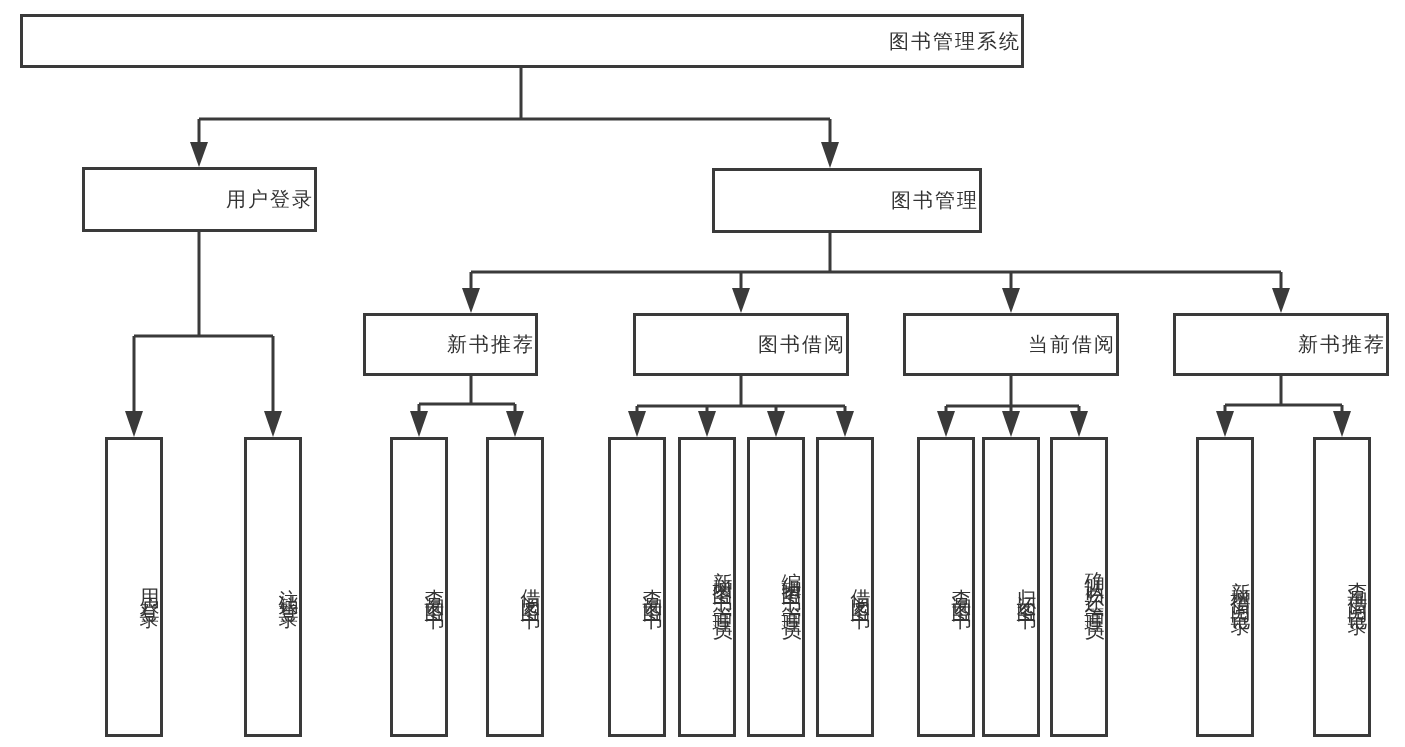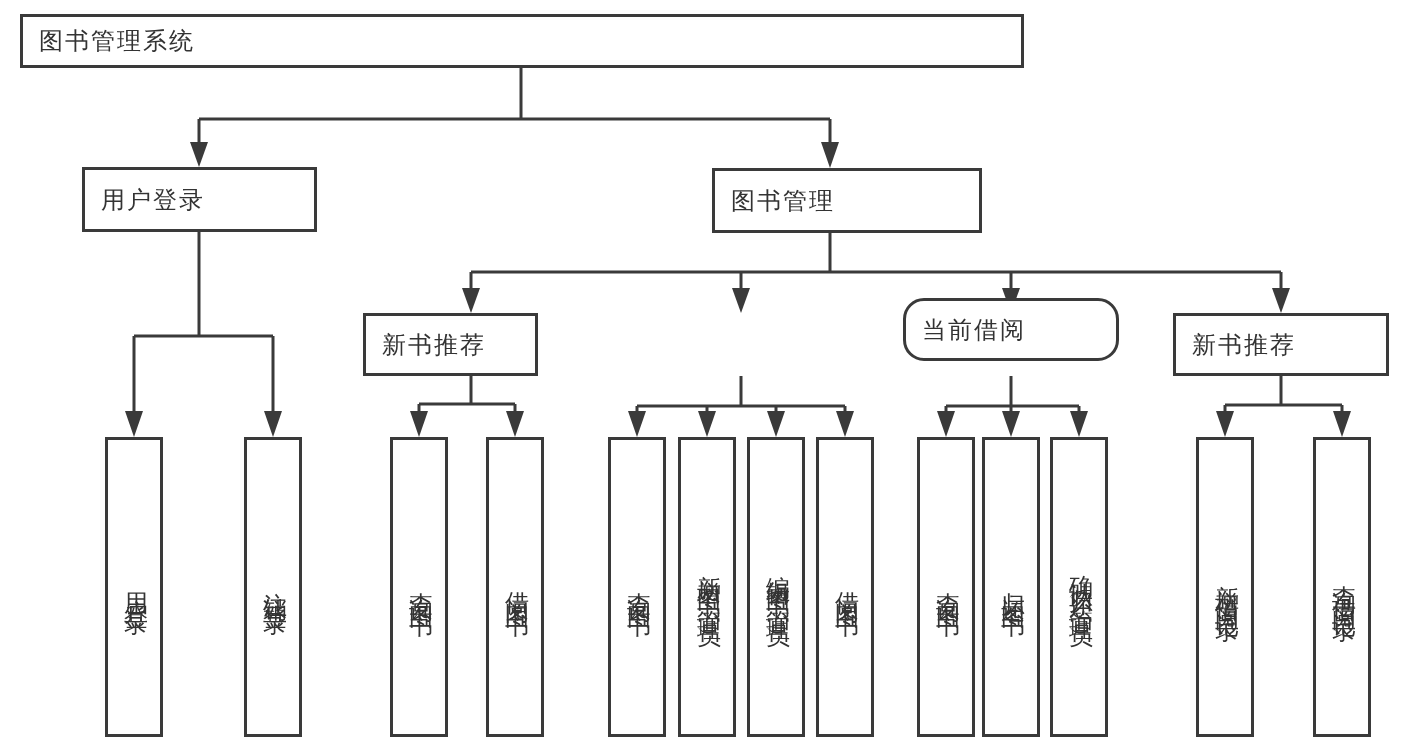--- a/index.html
+++ b/index.html
@@ -24,23 +24,23 @@
     width: 1405px; height: 747px;
     color: var(--line);
   }
   .box {
     position: absolute;
     box-sizing: border-box;
     background: var(--box_background);
     border: 3px solid var(--line);
     display: flex;
     align-items: center;
-    justify-content: flex-start;
+    justify-content: flex-end;
     color: var(--text);
-    font-size: 24px;
+    font-size: 20px;
     letter-spacing: 2px;
     white-space: nowrap;
     padding-left: 16px;
   }
   .hbox { height: 63px; }
   .vbox {
     top: 437px;
     width: 58px;
     height: 300px;
   }
@@ -108,21 +108,24 @@
   <div class="box hbox" style="left:82px; top:167px; width:235px; height:65px;">
     <span>用户登录</span>
   </div>
   <div class="box hbox" style="left:712px; top:168px; width:270px; height:65px;">
     <span>图书管理</span>
   </div>
 
   <div class="box hbox" style="left:363px; top:313px; width:175px;">
     <span>新书推荐</span>
   </div>
-  <div class="box hbox" style="left:903px; top:298px; width:216px;border-radius:21px;">
+  <div class="box hbox" style="left:633px; top:313px; width:216px;">
+    <span>图书借阅</span>
+  </div>
+  <div class="box hbox" style="left:903px; top:313px; width:216px;">
     <span>当前借阅</span>
   </div>
   <div class="box hbox" style="left:1173px; top:313px; width:216px;">
     <span>新书推荐</span>
   </div>
 
   <div class="box vbox" style="left:105px;">
     <span class="vlabel">用户登录</span>
   </div>
   <div class="box vbox" style="left:244px;">

